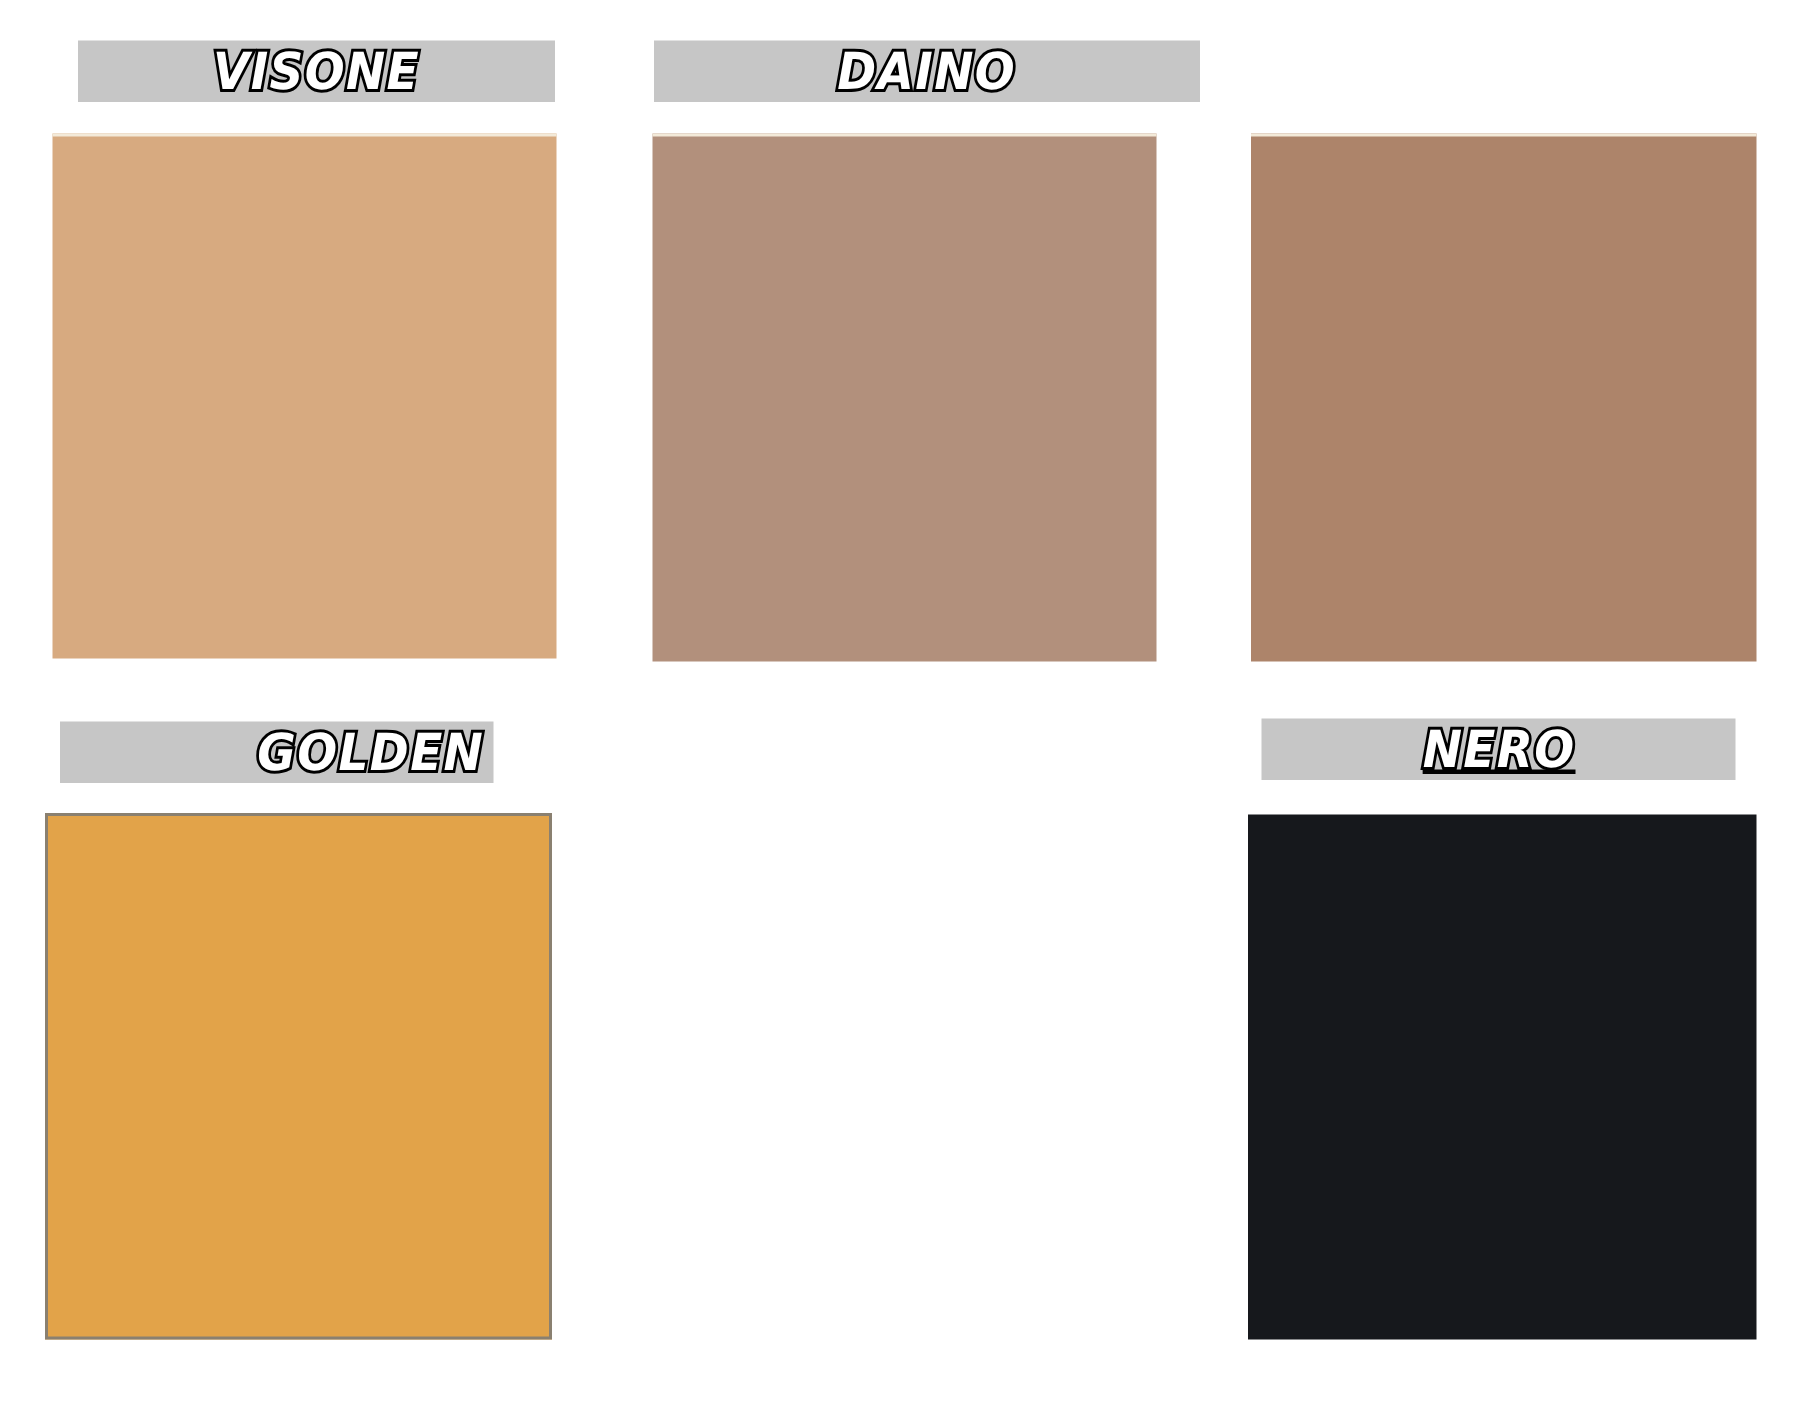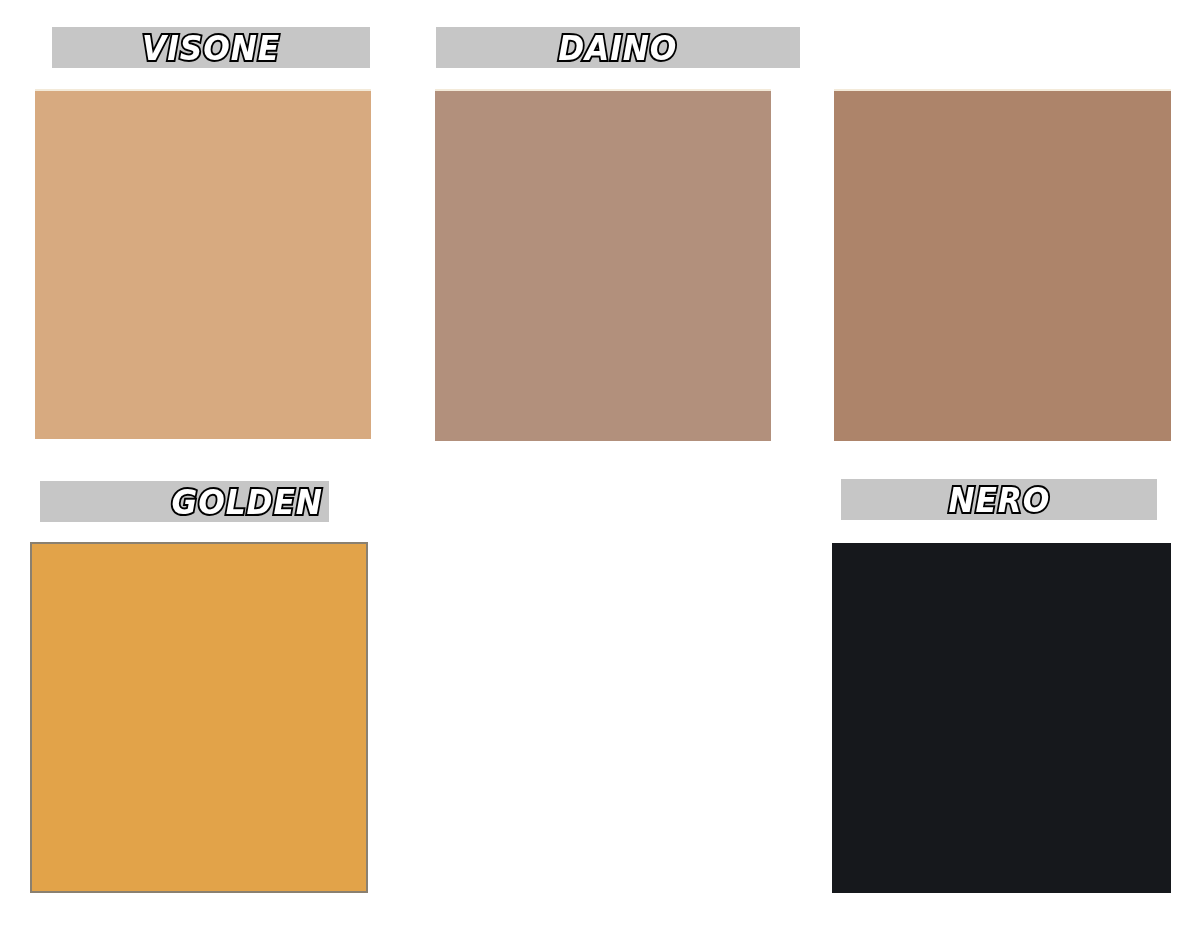--- a/index.html
+++ b/index.html
@@ -54,21 +54,21 @@
   #banner-visone { left: 52px;  top: 27px;  width: 318px; height: 41px; }
   #banner-daino  { left: 436px; top: 27px;  width: 364px; height: 41px; }
   #banner-beige  { left: 841px; top: 27px;  width: 316px; height: 41px; }
 
   #chip-visone { left: 35px;  top: 89px; width: 336px; height: 350px; }
   #chip-daino  { left: 435px; top: 89px; width: 336px; height: 352px; }
   #chip-beige  { left: 834px; top: 89px; width: 337px; height: 352px; }
 
   
   #banner-golden { left: 40px;  top: 481px; width: 289px; height: 41px; justify-content: flex-end; }
-  #banner-nero   { left: 841px; top: 479px; width: 316px; height: 41px; }
+  #banner-nero   { left: 841px; top: 479px; width: 316px; height: 41px; text-decoration: underline; }
 
   #chip-golden { left: 30px;  top: 542px; width: 338px; height: 351px; }
   #chip-nero   { left: 832px; top: 543px; width: 339px; height: 350px; }
 
   .chip-border-golden {
     border: 2px solid #8a8070;
   }
   .chip-topline {
     border-top: 2px solid #f3ead9;
   }

